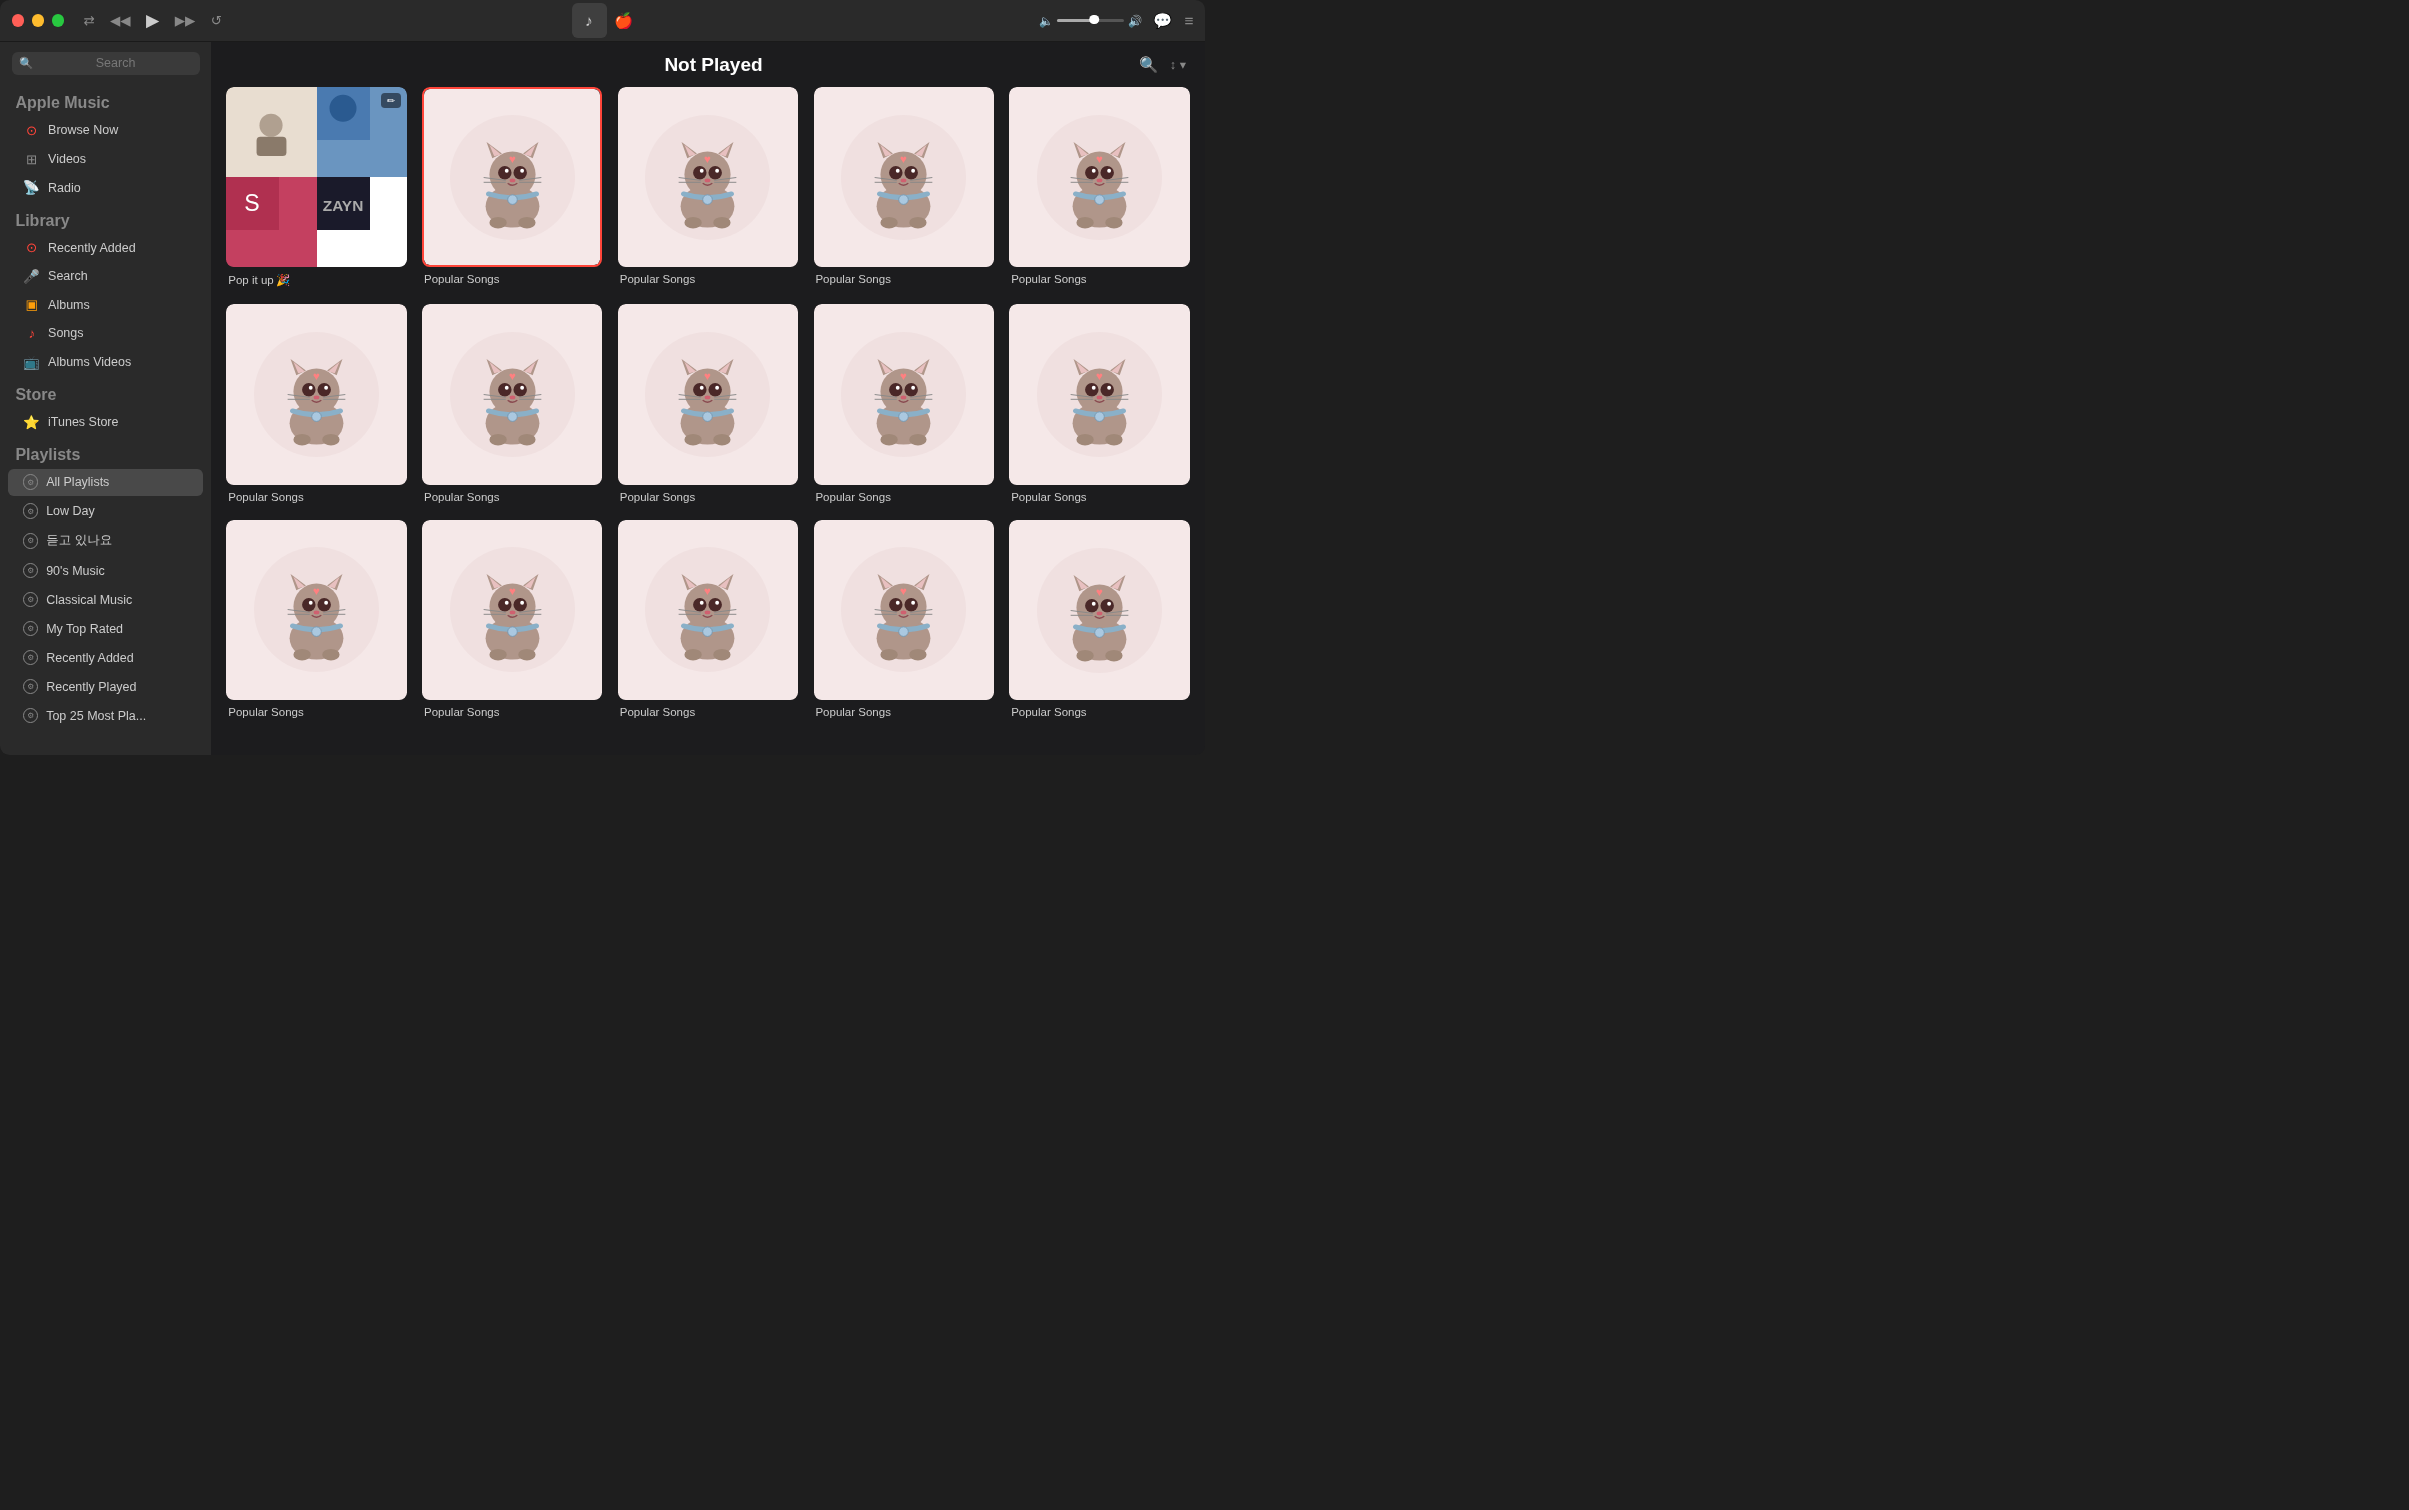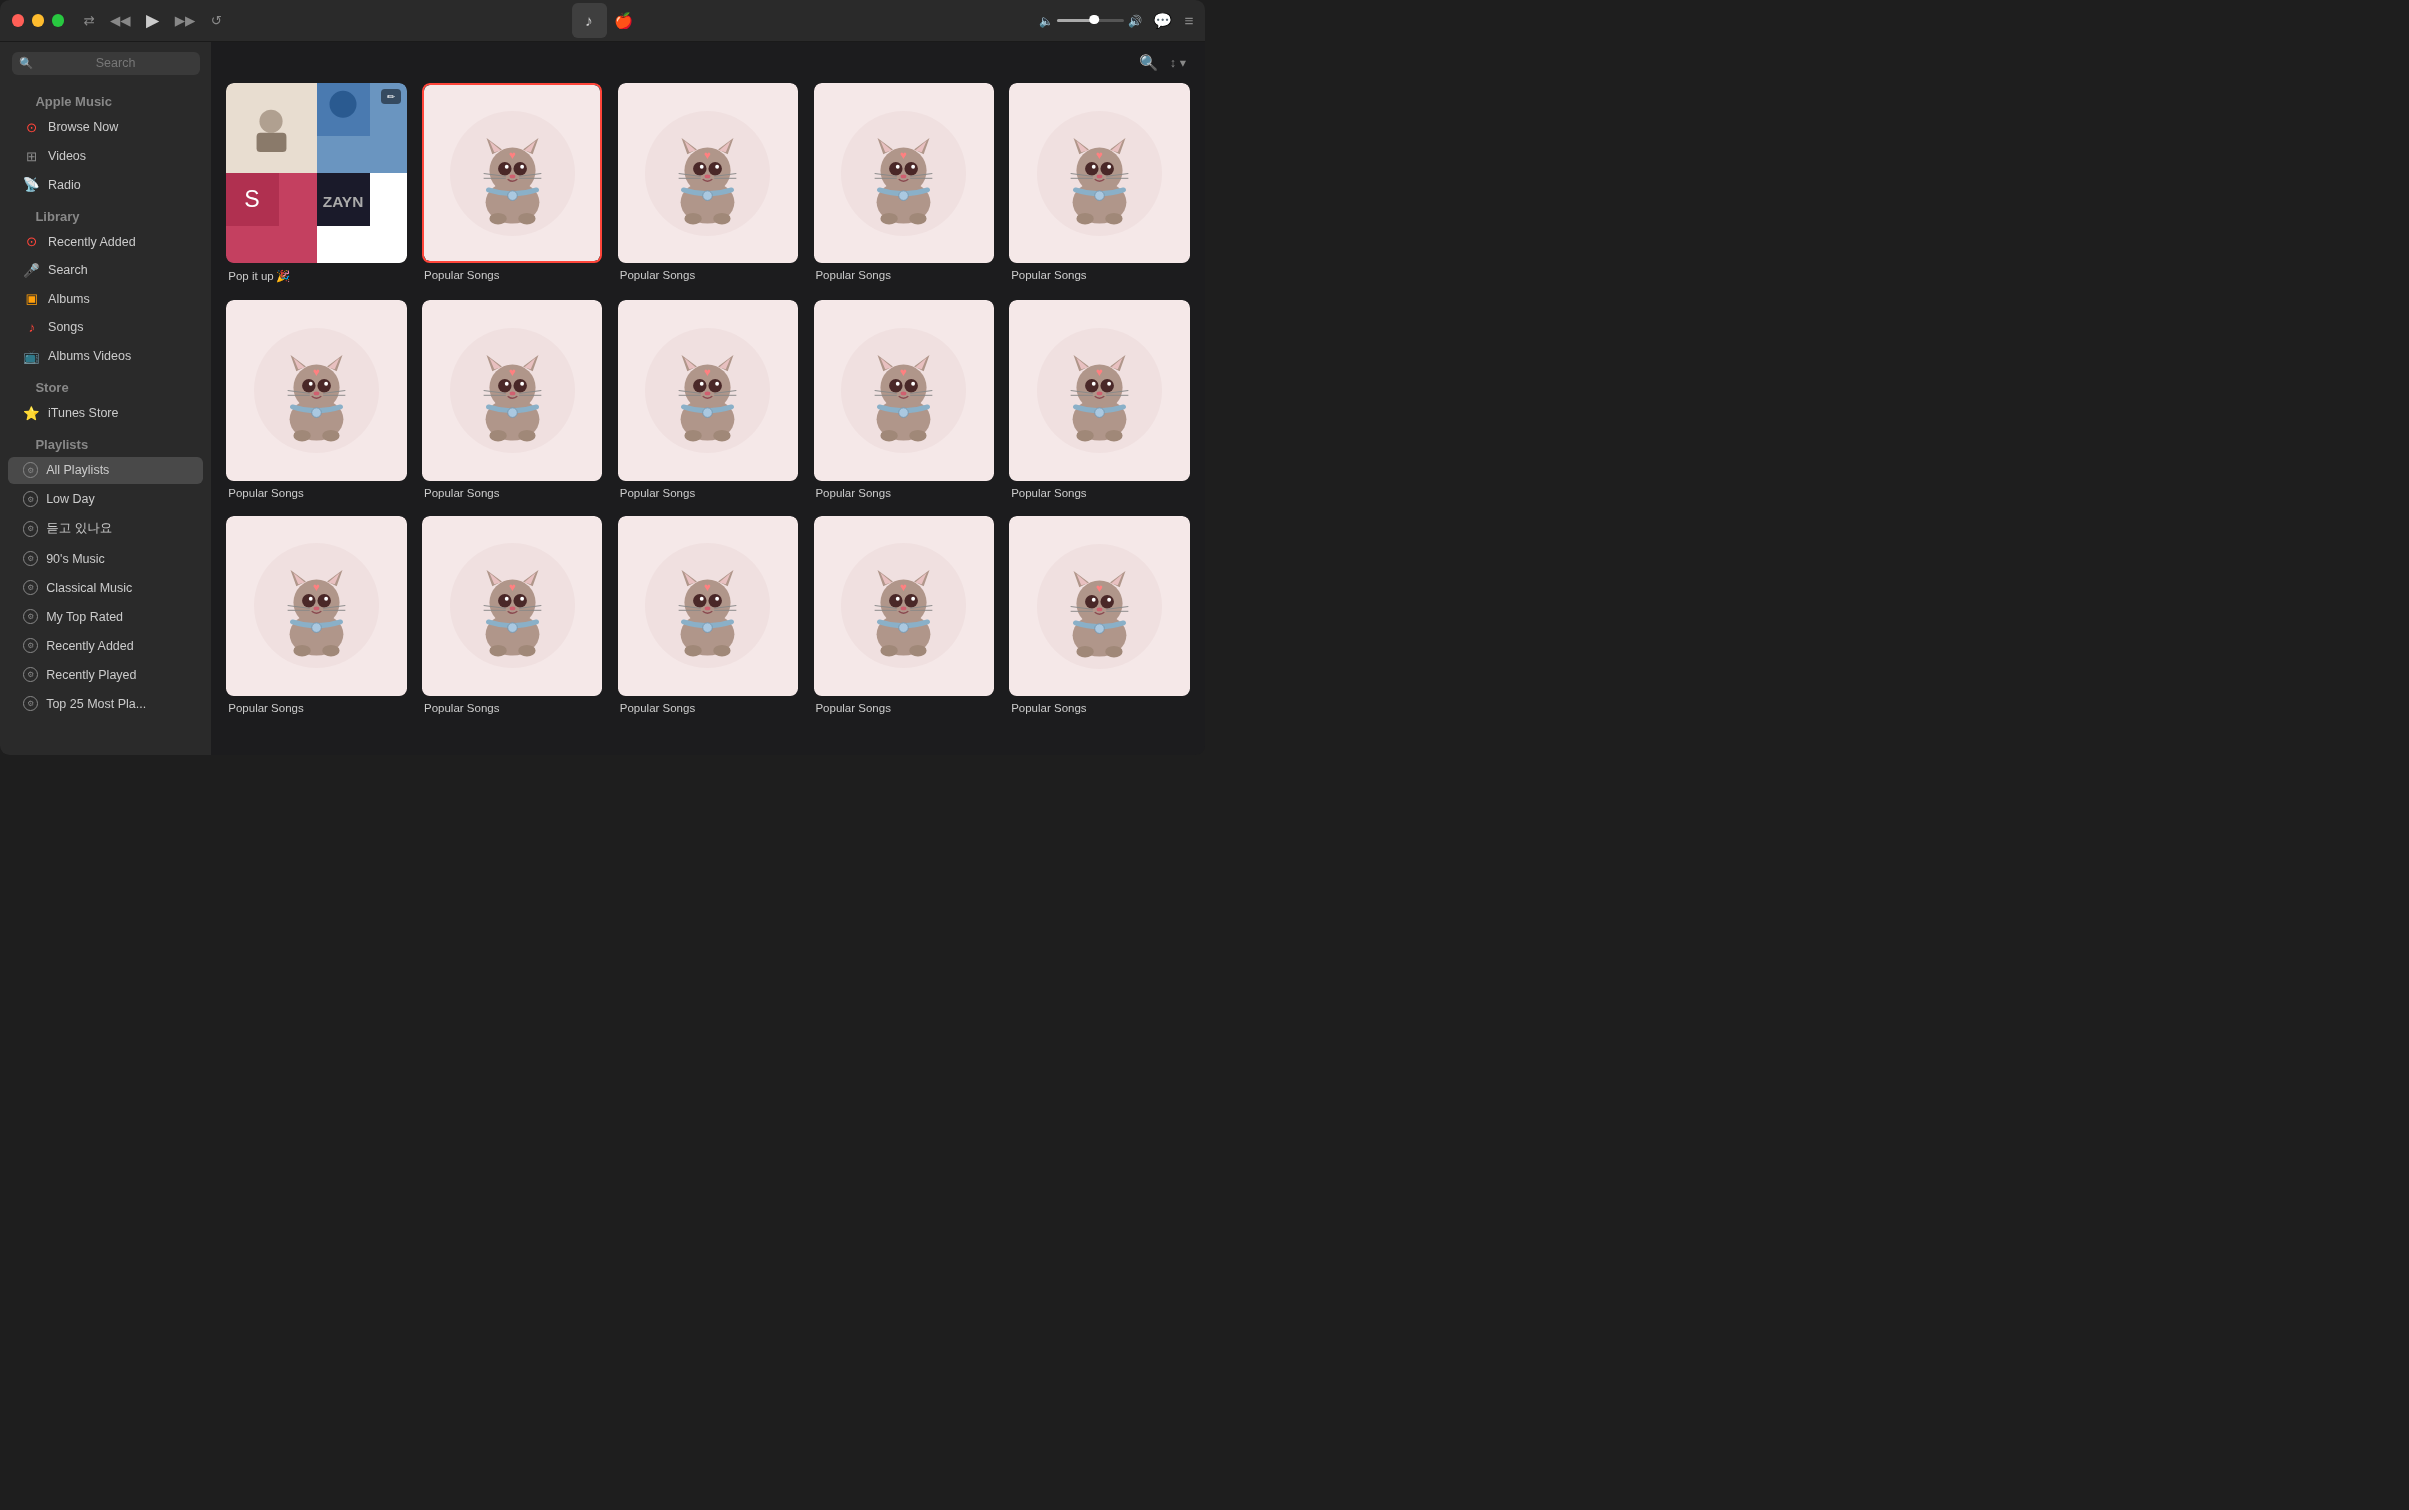--- a/index.html
+++ b/index.html
@@ -152,26 +152,25 @@
       outline: none;
       color: #ccc;
       font-size: 12.5px;
       width: 100%;
       text-align: center;
     }
     .search-input::placeholder { color: #777; }
 
     .sidebar-section-label {
       color: #888;
-      font-size: 13px;
+      font-size: 16px;
       font-weight: 600;
       padding: 9.6px 15.4px 3.8px;
       text-transform: none;
       letter-spacing: 0;
-      margin-left: 20px;
     }
 
     .sidebar-item {
       display: flex;
       align-items: center;
       gap: 7.7px;
       padding: 5.8px 15.4px;
       cursor: pointer;
       border-radius: 5.8px;
       margin: 1px 7.7px;
@@ -446,20 +445,21 @@
     </div>
     <div class="sidebar-item">
       <span class="gear-icon">⚙</span>
       <span>Top 25 Most Pla...</span>
     </div>
   </div>
 
   <div class="content">
     <div class="content-header">
       <div style="width:58px;"></div>
+      <h1 class="content-title">Not Played</h1>
       <div class="header-actions">
         <button class="header-btn">🔍</button>
         <div class="sort-btn">
           <span>↕</span>
           <span>▾</span>
         </div>
       </div>
     </div>
 
     <div class="grid-container">

